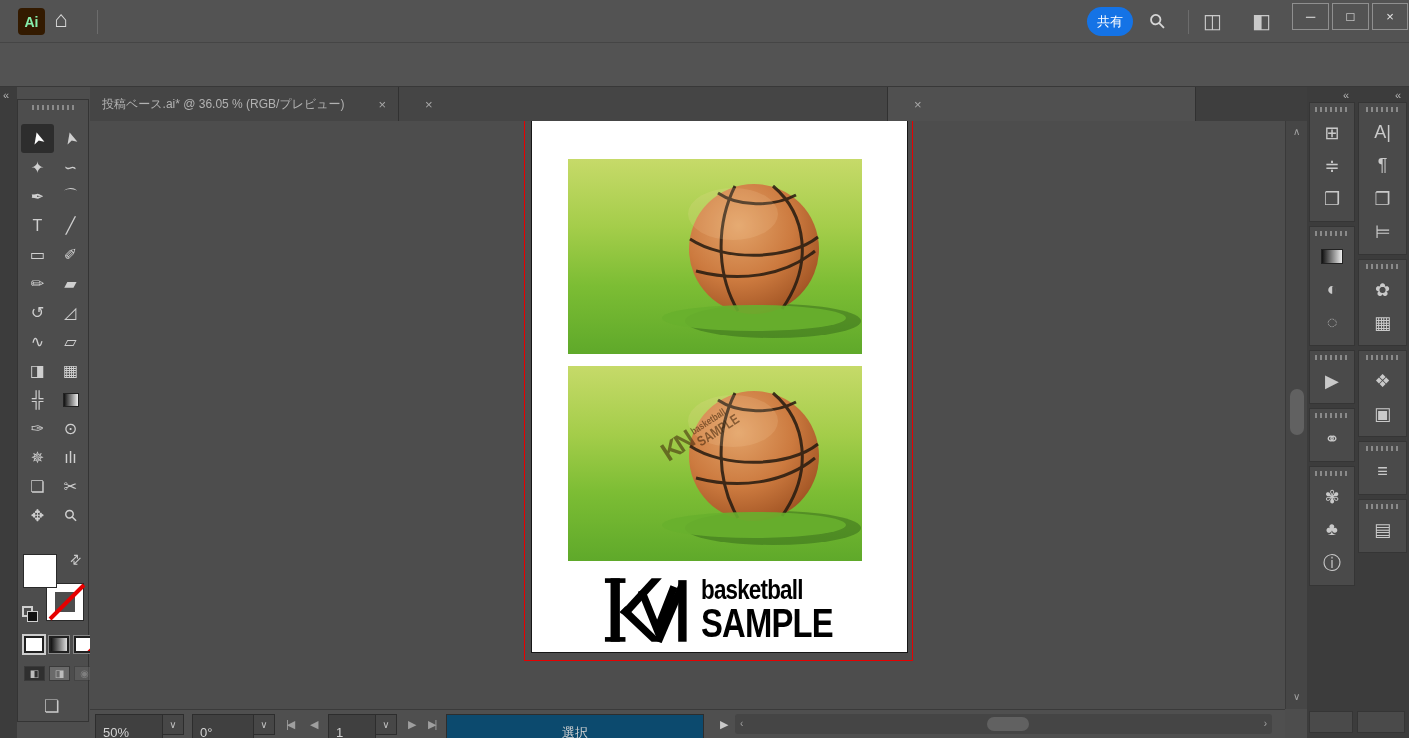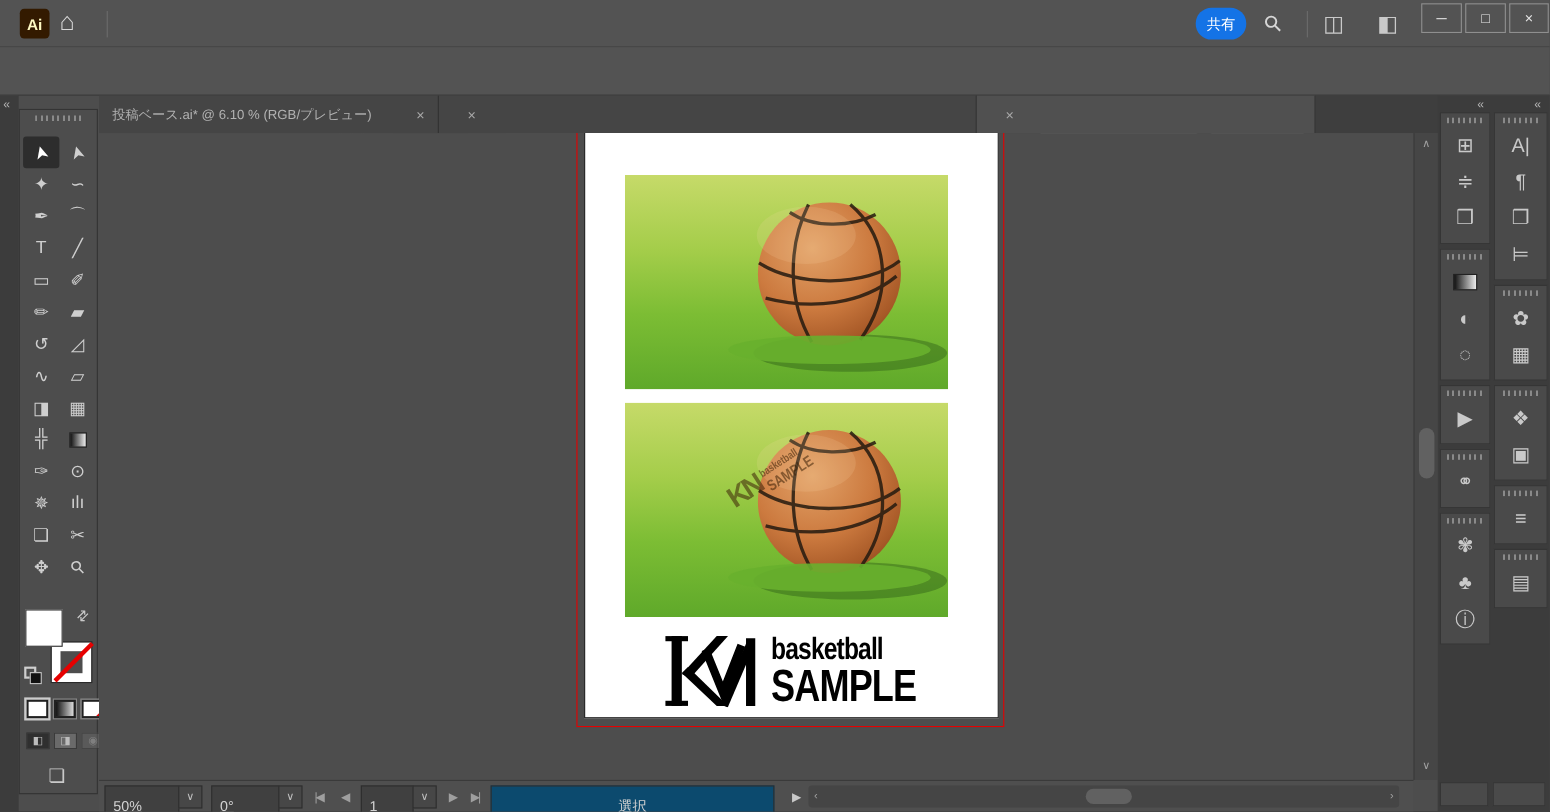--- a/index.html
+++ b/index.html
@@ -7,21 +7,21 @@
   #root {
     position:relative; width:1409px; height:738px; overflow:hidden;
     font-family:"Liberation Sans","DejaVu Sans",sans-serif;
     color:#d6d6d6; background:#4d4d4d; user-select:none;
   }
   .abs { position:absolute; }
 
   
   .menubar { left:0; top:0; width:1409px; height:43px; background:#535353; border-bottom:1px solid #454545; }
   .ai-logo { left:18px; top:8px; width:27px; height:27px; border-radius:4px; background:#331a00;
-             color:#fef9c3; font-weight:bold; font-size:14px; display:flex; align-items:center; justify-content:center; }
+             color:#86efac; font-weight:bold; font-size:14px; display:flex; align-items:center; justify-content:center; }
   .home-ic { left:54px; top:6px; font-size:23px; color:#d8d8d8; }
   .vdiv { width:1px; background:#6c6c6c; }
   .menu-items { left:108px; top:0; height:43px; display:flex; align-items:center; }
   .menu-item { padding:0 14px; font-size:15px; color:#e0e0e0; height:43px; display:flex; align-items:center; cursor:default; }
   .share-btn { left:1087px; top:7px; width:46px; height:29px; border-radius:15px; background:#1473e6; color:#fff;
                font-size:13px; display:flex; align-items:center; justify-content:center; }
   .search-ic { left:1150px; top:9px; font-size:20px; color:#d6d6d6; transform:rotate(-45deg); }
   .ws-ic { font-size:20px; color:#c9c9c9; }
   .winbtn { top:3px; width:37px; height:27px; border:1px solid #8f8f8f; color:#e6e6e6; font-size:13px;
             display:flex; align-items:center; justify-content:center; }
@@ -168,21 +168,21 @@
       <span class="chv">∨</span>
     </div>
     <div class="abs gray-ic" style="left:1280px; top:55px; font-size:17px;">∷</div>
     <div class="abs gray-ic" style="left:1324px; top:55px; font-size:16px;">⋮⊐</div>
     <div class="abs gray-ic chv" style="left:1358px; top:59px;">∨</div>
     <div class="abs" style="left:1384px; top:55px; font-size:17px; color:#cfcfcf;">≡</div>
   </div>
 
   <div class="abs tabbar" id="tabs">
       <div class="tab" style="width: 309px;">
-        <span style="overflow: hidden; text-overflow: ellipsis; flex: 1 1 0%;">投稿ベース.ai* @ 6.10 % (RGB/プレビュー)</span>
+        <span style="overflow: hidden; text-overflow: ellipsis; flex: 1 1 0%;">投稿ベース.ai* @ 36.05 % (RGB/プレビュー)</span>
         <span class="tab-close">×</span>
       </div>
       <div class="tab" style="width: 489px;">
         <span class="tab-close">×</span>
       </div>
       <div class="tab active" style="width: 308px;">
         <span class="tab-close">×</span>
       </div>
     </div>
 

